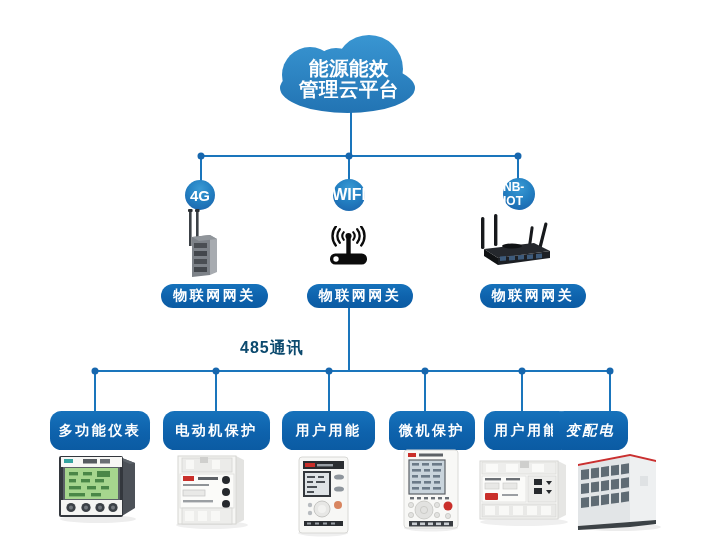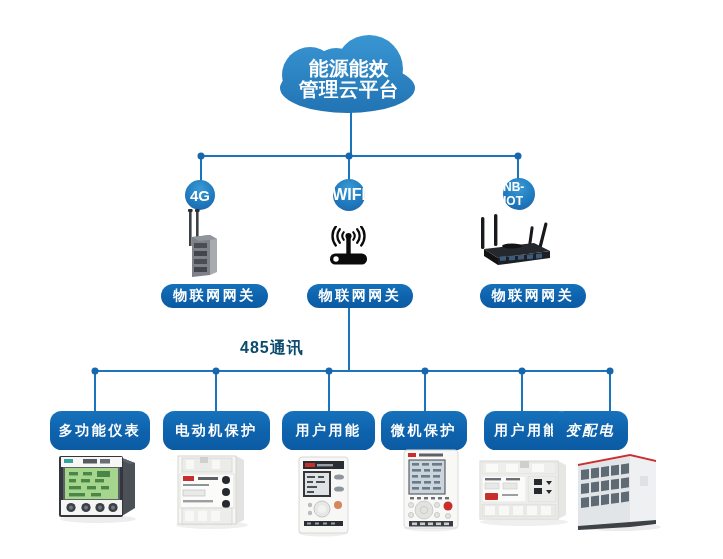--- a/index.html
+++ b/index.html
@@ -70,21 +70,21 @@
 
 <div class="pill p1" style="left:149px;width:107px;">物联网网关</div>
 <div class="pill p1" style="left:295px;width:106px;">物联网网关</div>
 <div class="pill p1" style="left:468px;width:106px;">物联网网关</div>
 
 <div class="abs" style="left:240px;top:338px;width:99px;text-align:left;font-size:16px;font-weight:bold;color:#0c4a6e;letter-spacing:1px;">485通讯</div>
 
 <div class="pill p2" style="left:50px;width:100px;">多功能仪表</div>
 <div class="pill p2" style="left:163px;width:107px;">电动机保护</div>
 <div class="pill p2" style="left:282px;width:93px;">用户用能</div>
-<div class="pill p2" style="left:381px;width:86px;">微机保护</div>
+<div class="pill p2" style="left:389px;width:86px;">微机保护</div>
 <div class="pill p2" style="left:484px;width:86px;">用户用能</div>
 <div class="pill p2" style="left:553px;width:75px;font-style:italic;">变配电</div>
 
 <svg class="abs" style="left:184px;top:209px;" width="36" height="72" viewBox="0 0 36 72">
   <rect x="5" y="1" width="2.6" height="36" fill="#3c4146"></rect>
   <rect x="12" y="1" width="2.6" height="36" fill="#3c4146"></rect>
   <rect x="4" y="0" width="4.6" height="3" rx="1" fill="#2b2f33"></rect>
   <rect x="11" y="0" width="4.6" height="3" rx="1" fill="#2b2f33"></rect>
   <polygon points="8,28 26,26 26,66 8,68" fill="#7d8288"></polygon>
   <polygon points="26,26 33,30 33,63 26,66" fill="#a7abb0"></polygon>

